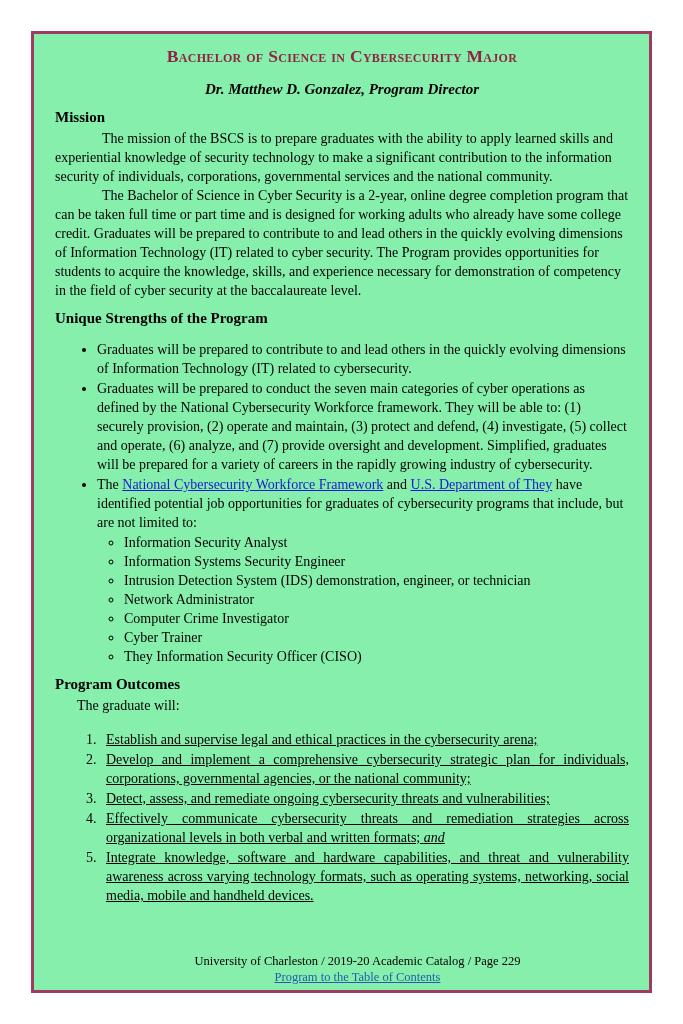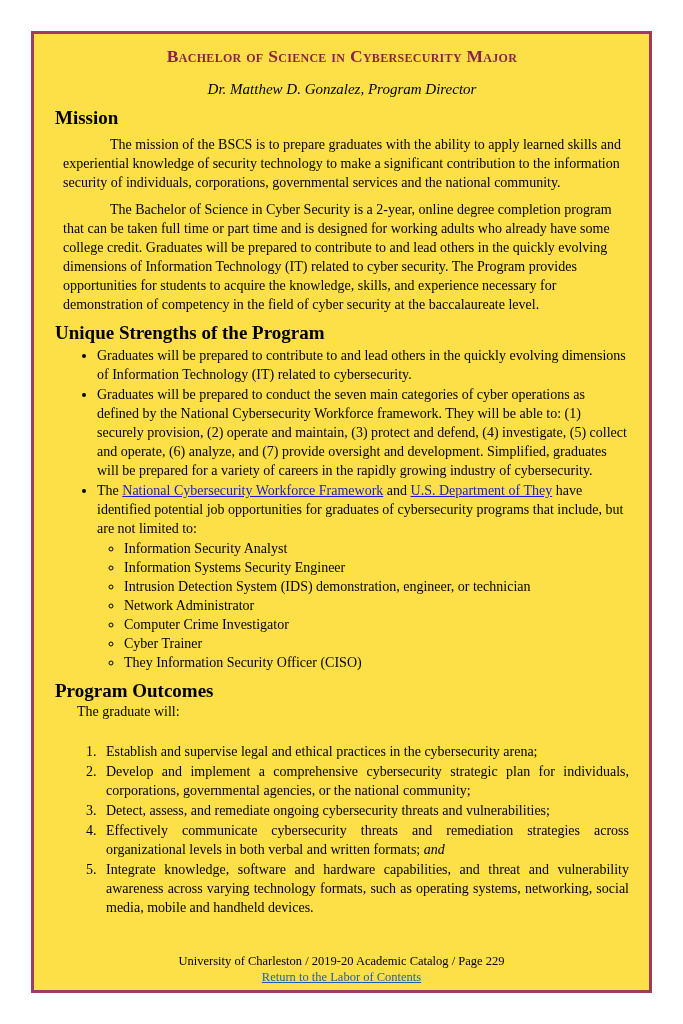--- a/index.html
+++ b/index.html
@@ -10,87 +10,88 @@
     font-family: "Liberation Serif", "DejaVu Serif", serif;
     color: #000000;
     font-size: 14px;
     line-height: 19px;
   }
   .border-frame {
     position: absolute;
     left: 31px; top: 31px;
     width: 621px; height: 962px;
     border: 3px solid #9d3c60;
-    background: #fde047;
+    background: #86efac;
     padding: 12px 20px 0 21px;
   }
   .title {
     text-align: center;
     font-variant: small-caps;
     font-weight: bold;
     font-size: 17.5px;
     line-height: 21px;
     letter-spacing: 0.3px;
     color: #8e2443;
     margin-bottom: 13px;
   }
   .subtitle {
     text-align: center;
-    font-weight: normal;
+    font-weight: bold;
     font-style: italic;
     font-size: 15px;
     line-height: 19px;
     color: #000000;
     margin-bottom: 5px;
   }
   h3.section-heading {
-    font-size: 19px;
+    font-size: 15px;
     font-weight: bold;
     line-height: 19px;
     margin-top: 9px;
     margin-bottom: 2px;
   }
   p.body-para {
     text-indent: 47px;
-    margin: 8px;
+    margin: 0;
   }
   p.intro-line {
     margin-left: 22px;
     margin-top: 2px;
   }
   ul.bullets {
-    margin-top: 4px;
+    margin-top: 12px;
     padding-left: 42px;
     list-style-type: disc;
   }
   ul.bullets > li { margin-bottom: 1px; }
   ul.sub-bullets {
     padding-left: 27px;
     list-style-type: circle;
     margin-top: 1px;
   }
   ul.sub-bullets > li { margin-bottom: 0; }
   ol.outcomes {
-    margin-top: 21px;
+    margin-top: 15px;
     padding-left: 45px;
+    text-decoration: underline;
   }
   ol.outcomes > li {
     text-align: justify;
     margin-bottom: 1px;
     padding-left: 6px;
   }
   a.body-link {
     color: #1b18d6;
     text-decoration: underline;
     cursor: pointer;
   }
   em.ital { font-style: italic; }
   .footer {
     position: absolute;
-    left: 0; bottom: 5px;
+    left: 16px; bottom: 5px;
     width: 100%;
     text-align: center;
     font-size: 12.5px;
     line-height: 16px;
   }
   a.toc-link {
     color: #1f5fad;
     text-decoration: underline;
     cursor: pointer;
   }
@@ -130,16 +131,16 @@
   <ol class="outcomes">
     <li><span>Establish and supervise legal and ethical practices in the cybersecurity arena;</span><em class="ital"></em></li>
     <li><span>Develop and implement a comprehensive cybersecurity strategic plan for individuals, corporations, governmental agencies, or the national community;</span><em class="ital"></em></li>
     <li><span>Detect, assess, and remediate ongoing cybersecurity threats and vulnerabilities;</span><em class="ital"></em></li>
     <li><span>Effectively communicate cybersecurity threats and remediation strategies across organizational levels in both verbal and written formats; </span><em class="ital">and</em></li>
     <li><span>Integrate knowledge, software and hardware capabilities, and threat and vulnerability awareness across varying technology formats, such as operating systems, networking, social media, mobile and handheld devices.</span><em class="ital"></em></li>
   </ol>
 
   <div class="footer">
     <div>University of Charleston / 2019-20 Academic Catalog / Page 229</div>
-    <a class="toc-link" href="#">Return to the Labor of Contents</a>
+    <a class="toc-link" href="#">Program to the Table of Contents</a>
   </div>
 
 </div>
 
 </body></html>

